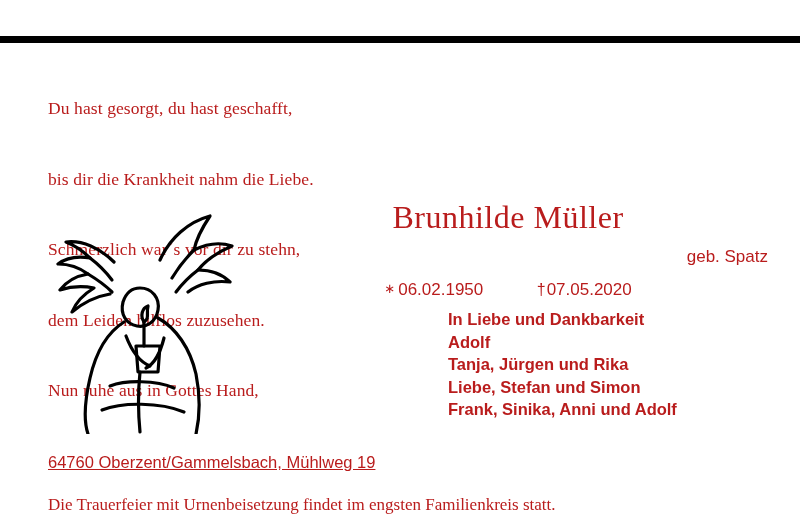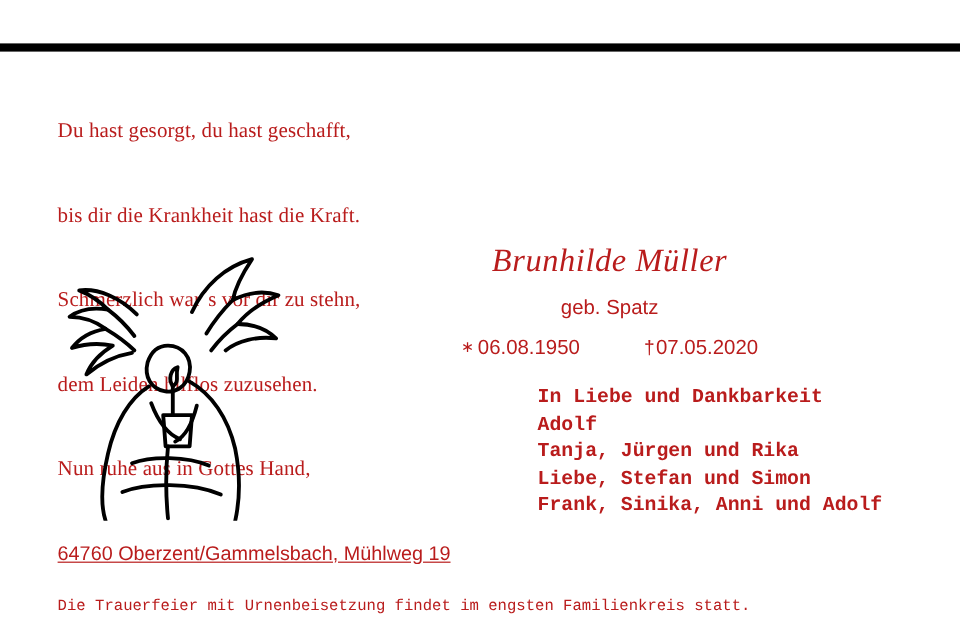--- a/index.html
+++ b/index.html
@@ -59,32 +59,32 @@
   }
   .name-block {
     position: absolute;
     left: 248px;
     top: 158px;
     width: 520px;
     text-align: center;
   }
   .name {
     font-family: "Liberation Serif", serif;
-    font-size: 27px;
+    font-size: 32px;
     line-height: 46px;
     letter-spacing: 0.5px;
     white-space: nowrap;
-    font-style: italic;
   }
   .maiden {
     font-family: "Liberation Sans", sans-serif;
     font-size: 17px;
     line-height: 22px;
     margin-top: 6px;
     font-weight: 400;
+    text-align: right;
   }
   .dates {
     margin-top: 10px;
     font-family: "Liberation Sans", sans-serif;
     font-size: 17px;
     line-height: 22px;
   }
   .dates .birth {
     display: inline-block;
   }
@@ -97,22 +97,22 @@
     display: inline-block;
     width: 44px;
   }
   .dates .cross {
     font-size: 16px;
     margin-right: 1px;
   }
   .family {
     position: absolute;
     left: 448px;
-    top: 284px;
-    font-family: Liberation Mono, monospace;
+    top: 272px;
+    font-family: Liberation Sans, sans-serif;
     font-size: 16.5px;
     line-height: 22.5px;
     font-weight: 700;
   }
   .family .fam-line {
     display: block;
     white-space: nowrap;
   }
   .address {
     position: absolute;
@@ -120,39 +120,39 @@
     top: 415px;
     font-family: "Liberation Sans", sans-serif;
     font-size: 16.5px;
     line-height: 22px;
     text-decoration: underline;
   }
   .footer {
     position: absolute;
     left: 48px;
     top: 457px;
-    font-family: Liberation Mono, monospace;
-    font-size: 13px;
+    font-family: Liberation Serif, serif;
+    font-size: 17px;
     line-height: 24px;
   }
   .footer .f-line {
     display: block;
     white-space: nowrap;
   }
 </style>
 </head>
 <body>
 
 <div id="obituary">
 
   <div class="border-top"></div>
 
   <div class="poem">
     <span class="poem-line">Du hast gesorgt, du hast geschafft,</span>
-    <span class="poem-line">bis dir die Krankheit hast die Kraft.</span>
+    <span class="poem-line">bis dir die Krankheit nahm die Liebe.</span>
     <span class="poem-line">Schmerzlich war´s vor dir zu stehn,</span>
     <span class="poem-line">dem Leiden hilflos zuzusehen.</span>
     <span class="poem-line">Nun ruhe aus in Gottes Hand,</span>
   </div>
 
   <div class="angel">
     <svg width="200" height="238" viewBox="0 0 200 238" xmlns="http://www.w3.org/2000/svg">
       <g fill="none" stroke="#000000" stroke-width="3.2" stroke-linecap="round" stroke-linejoin="round">
 
         <path d="M74 66 C60 52, 42 44, 26 46 C36 50, 44 56, 50 62 C38 60, 26 62, 18 68 C30 68, 40 72, 48 78 C36 80, 26 86, 20 94 C32 90, 44 90, 54 92 C44 98, 36 106, 32 116 C44 106, 58 100, 70 98"></path>
@@ -180,21 +180,21 @@
         <path d="M100 176 C98 196, 98 216, 100 236"></path>
       </g>
     </svg>
   </div>
 
   <div class="name-block">
     <div class="name">Brunhilde Müller</div>
     <div class="maiden">geb. Spatz</div>
     <div class="dates">
       <span class="birth">
-        <span class="star">∗</span><span>06.08.1950</span>
+        <span class="star">∗</span><span>06.02.1950</span>
       </span>
       <span class="gap"></span>
       <span class="death">
         <span class="cross">†</span><span>07.05.2020</span>
       </span>
     </div>
   </div>
 
   <div class="family">
     <span class="fam-line">In Liebe und Dankbarkeit</span>

